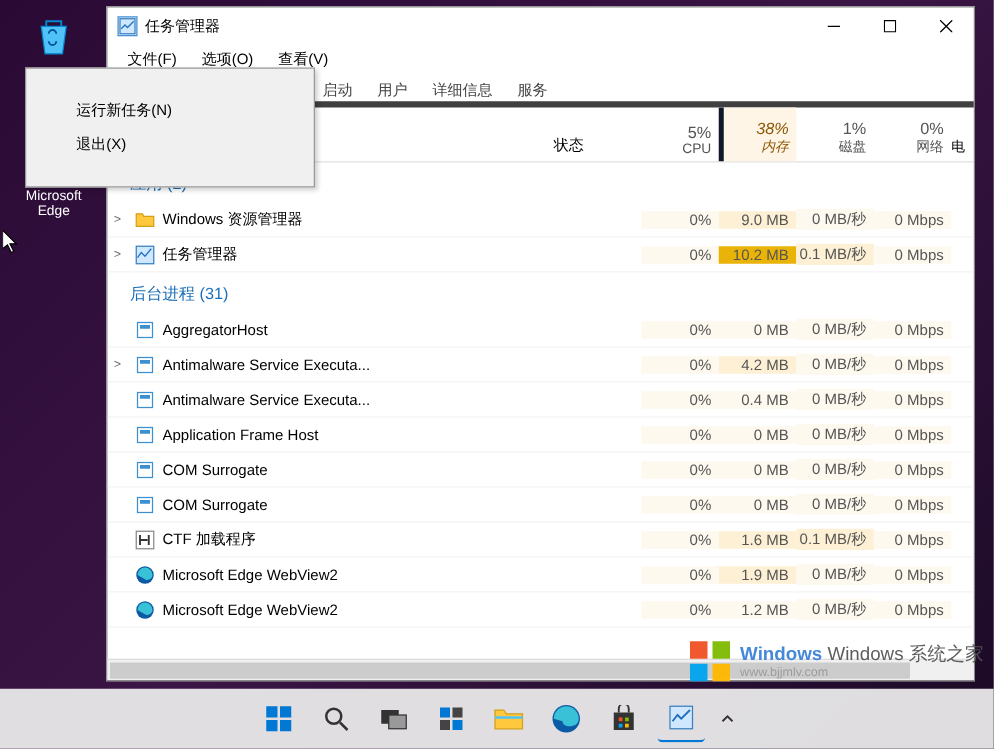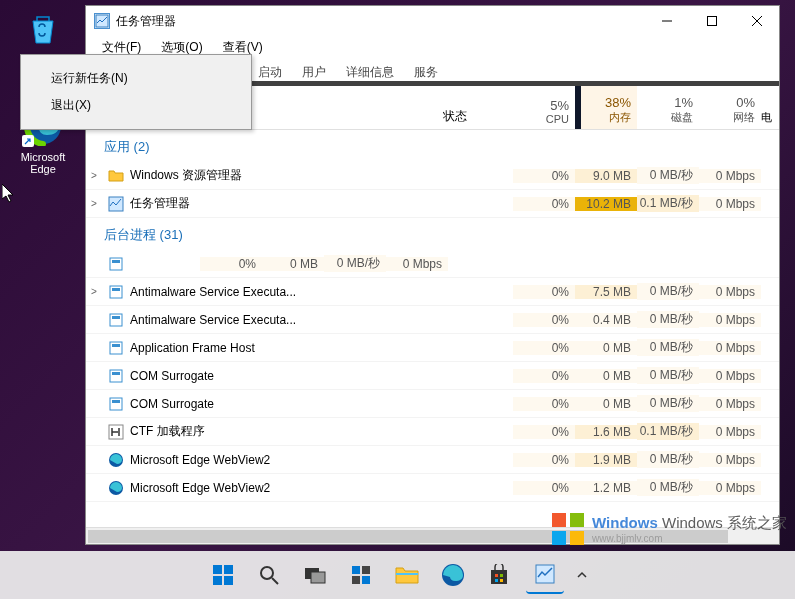--- a/index.html
+++ b/index.html
@@ -13,34 +13,34 @@
 
 .window { position: absolute; left: 85px; top: 5px; width: 695px; height: 540px; background: #fff; border: 1px solid #888; display: flex; flex-direction: column; }
 .titlebar { height: 30px; display: flex; align-items: center; padding-left: 8px; }
 .titlebar .ticon { width: 16px; height: 16px; margin-right: 6px; background: #e0f0ff; border: 1px solid #4a90d0; display:flex; }
 .titlebar .title { font-size: 12px; flex: 1; }
 .titlebar .ctrls { display: flex; }
 .titlebar .ctrl { width: 45px; height: 30px; display: flex; align-items: center; justify-content: center; font-size: 12px; cursor: pointer; }
 
 .menubar { height: 24px; display: flex; padding-left: 6px; font-size: 12px; position: relative; }
 .menubar .mitem { padding: 3px 10px; cursor: pointer; }
-.dropdown { position: absolute; left: 20px; top: 54px; width: 232px; background: #f0f0f0; border: 1px solid #999; box-shadow: 2px 2px 4px rgba(0,0,0,0.2); z-index: 100; padding: 10px; }
+.dropdown { position: absolute; left: 20px; top: 54px; width: 232px; background: #f0f0f0; border: 1px solid #999; box-shadow: 2px 2px 4px rgba(0,0,0,0.2); z-index: 100; padding: 20px; }
 .dropdown .ditem { padding: 5px 20px; font-size: 12px; cursor: pointer; }
 
 .tabbar { height: 26px; display: flex; padding-left: 6px; font-size: 12px; border-bottom: 5px solid #404040; }
 .tabbar .tab { padding: 4px 10px; cursor: pointer; color: #444; }
 
 .columns { display: flex; height: 44px; border-bottom: 1px solid #e0e0e0; font-size: 12px; }
 .col-name { flex: 1; display: flex; align-items: flex-end; padding: 0 0 4px 8px; }
 .col-status { width: 70px; display: flex; align-items: flex-end; padding-bottom: 4px; }
 .col-metric { width: 62px; text-align: right; padding: 4px 6px 4px 0; display: flex; flex-direction: column; justify-content: flex-end; cursor: pointer; }
 .col-metric .pct { font-size: 13px; color: #555; }
 .col-metric .lbl { font-size: 11px; color: #555; }
 .col-metric.hot .pct, .col-metric.hot .lbl { color: #8a5500; }
-.col-metric.hot { background: #fef5e7; border-left: 6px solid #0f172a; }
+.col-metric.hot { background: #fef5e7; border-left: 4px solid #0f172a; font-style: italic; }
 .col-last { width: 18px; }
 
 .body { flex: 1; overflow-y: auto; overflow-x: hidden; font-size: 12px; }
 .body::-webkit-scrollbar { width: 16px; }
 .body::-webkit-scrollbar-track { background: #f0f0f0; }
 .body::-webkit-scrollbar-thumb { background: #ccc; }
 
 .section { padding: 8px 0 6px 18px; color: #1a6fb8; font-size: 13px; }
 .row { display: flex; height: 28px; align-items: center; border-bottom: 1px solid #f3f3f3; }
 .row .expand { width: 16px; text-align: center; color: #666; font-size: 10px; }
@@ -195,39 +195,40 @@
       </div>
       <div class="section">后台进程 (31)</div>
       <div class="row">
     <div class="expand"></div>
     <div class="picon">
           <svg width="16" height="16" viewBox="0 0 16 16">
             <rect x="2" y="2" width="12" height="12" fill="#fff" stroke="#3a90d0"></rect>
             <rect x="4" y="4" width="8" height="3" fill="#3a90d0"></rect>
           </svg>
         </div>
+    <div class="pname">AggregatorHost</div>
     <div style="width:70px"></div>
     <div class="cell heat1">0%</div>
     <div class="cell heat1">0 MB</div>
     <div class="cell heat1">0 MB/秒</div>
     <div class="cell heat1">0 Mbps</div>
     <div class="rlast"></div>
       </div>
       <div class="row">
     <div class="expand">&gt;</div>
     <div class="picon">
           <svg width="16" height="16" viewBox="0 0 16 16">
             <rect x="2" y="2" width="12" height="12" fill="#fff" stroke="#3a90d0"></rect>
             <rect x="4" y="4" width="8" height="3" fill="#3a90d0"></rect>
           </svg>
         </div>
     <div class="pname">Antimalware Service Executa...</div>
     <div style="width:70px"></div>
     <div class="cell heat1">0%</div>
-    <div class="cell heat2">7.5 MB</div>
+    <div class="cell heat2">4.2 MB</div>
     <div class="cell heat1">0 MB/秒</div>
     <div class="cell heat1">0 Mbps</div>
     <div class="rlast"></div>
       </div>
       <div class="row">
     <div class="expand"></div>
     <div class="picon">
           <svg width="16" height="16" viewBox="0 0 16 16">
             <rect x="2" y="2" width="12" height="12" fill="#fff" stroke="#3a90d0"></rect>
             <rect x="4" y="4" width="8" height="3" fill="#3a90d0"></rect>

